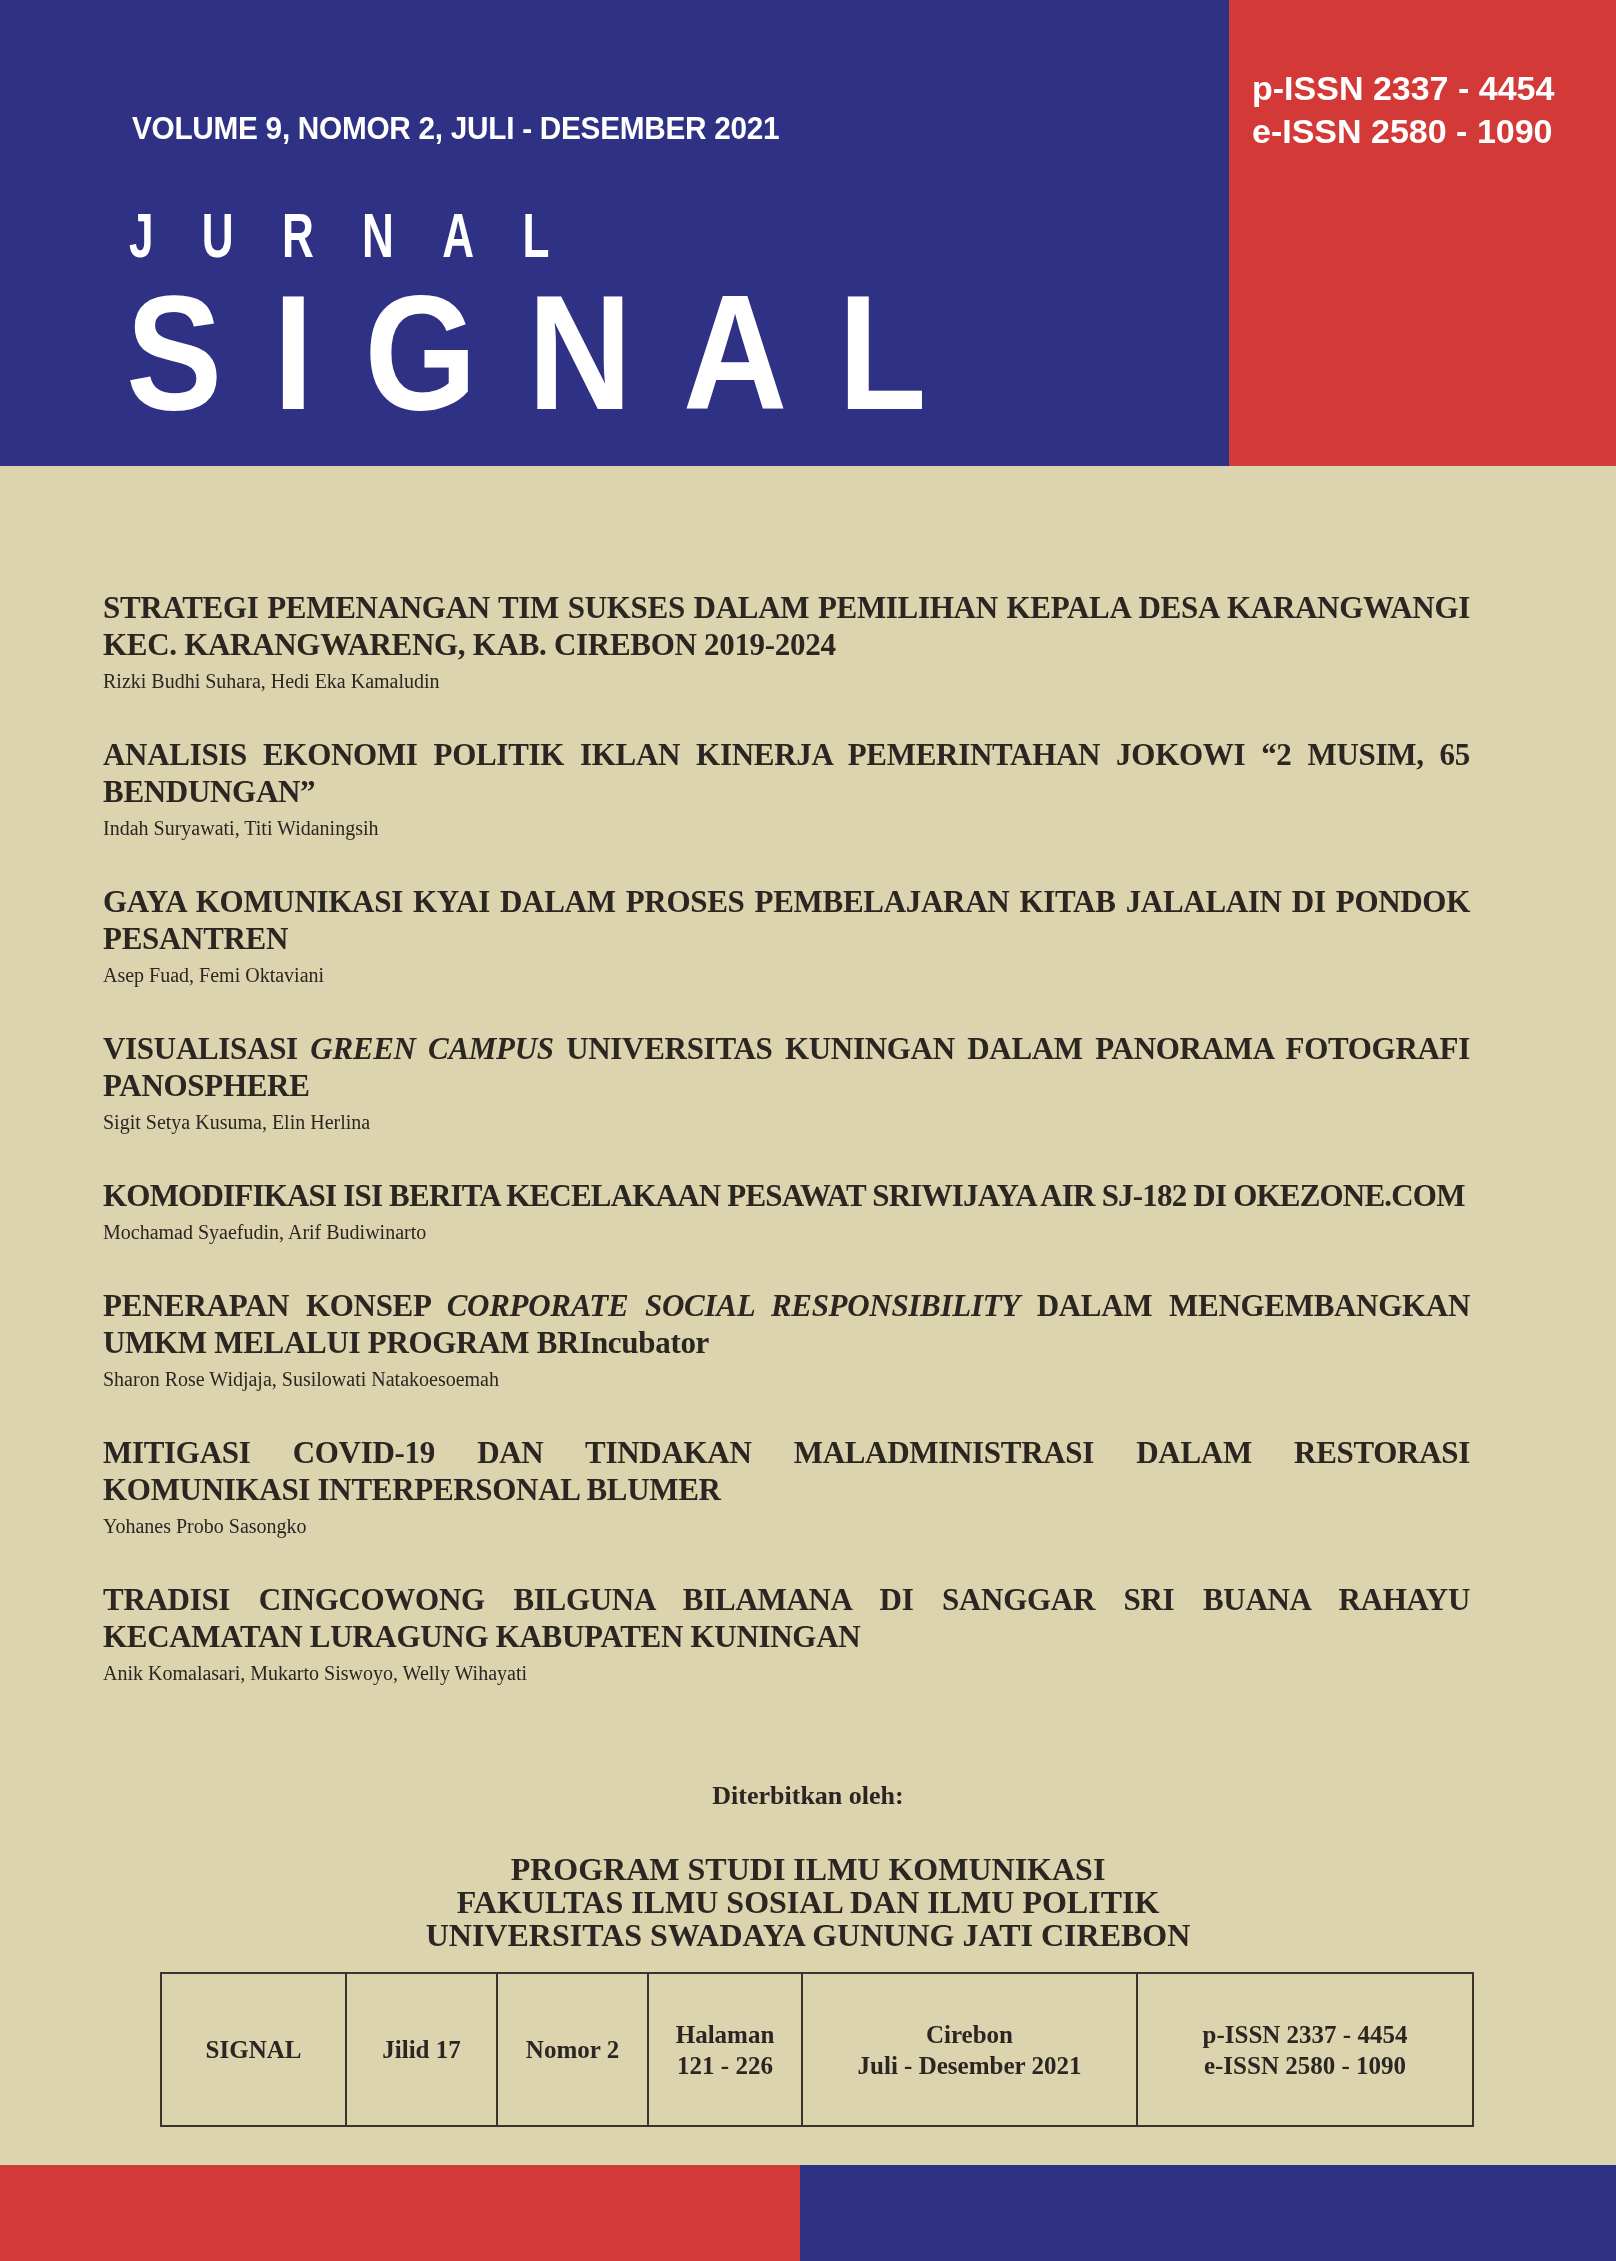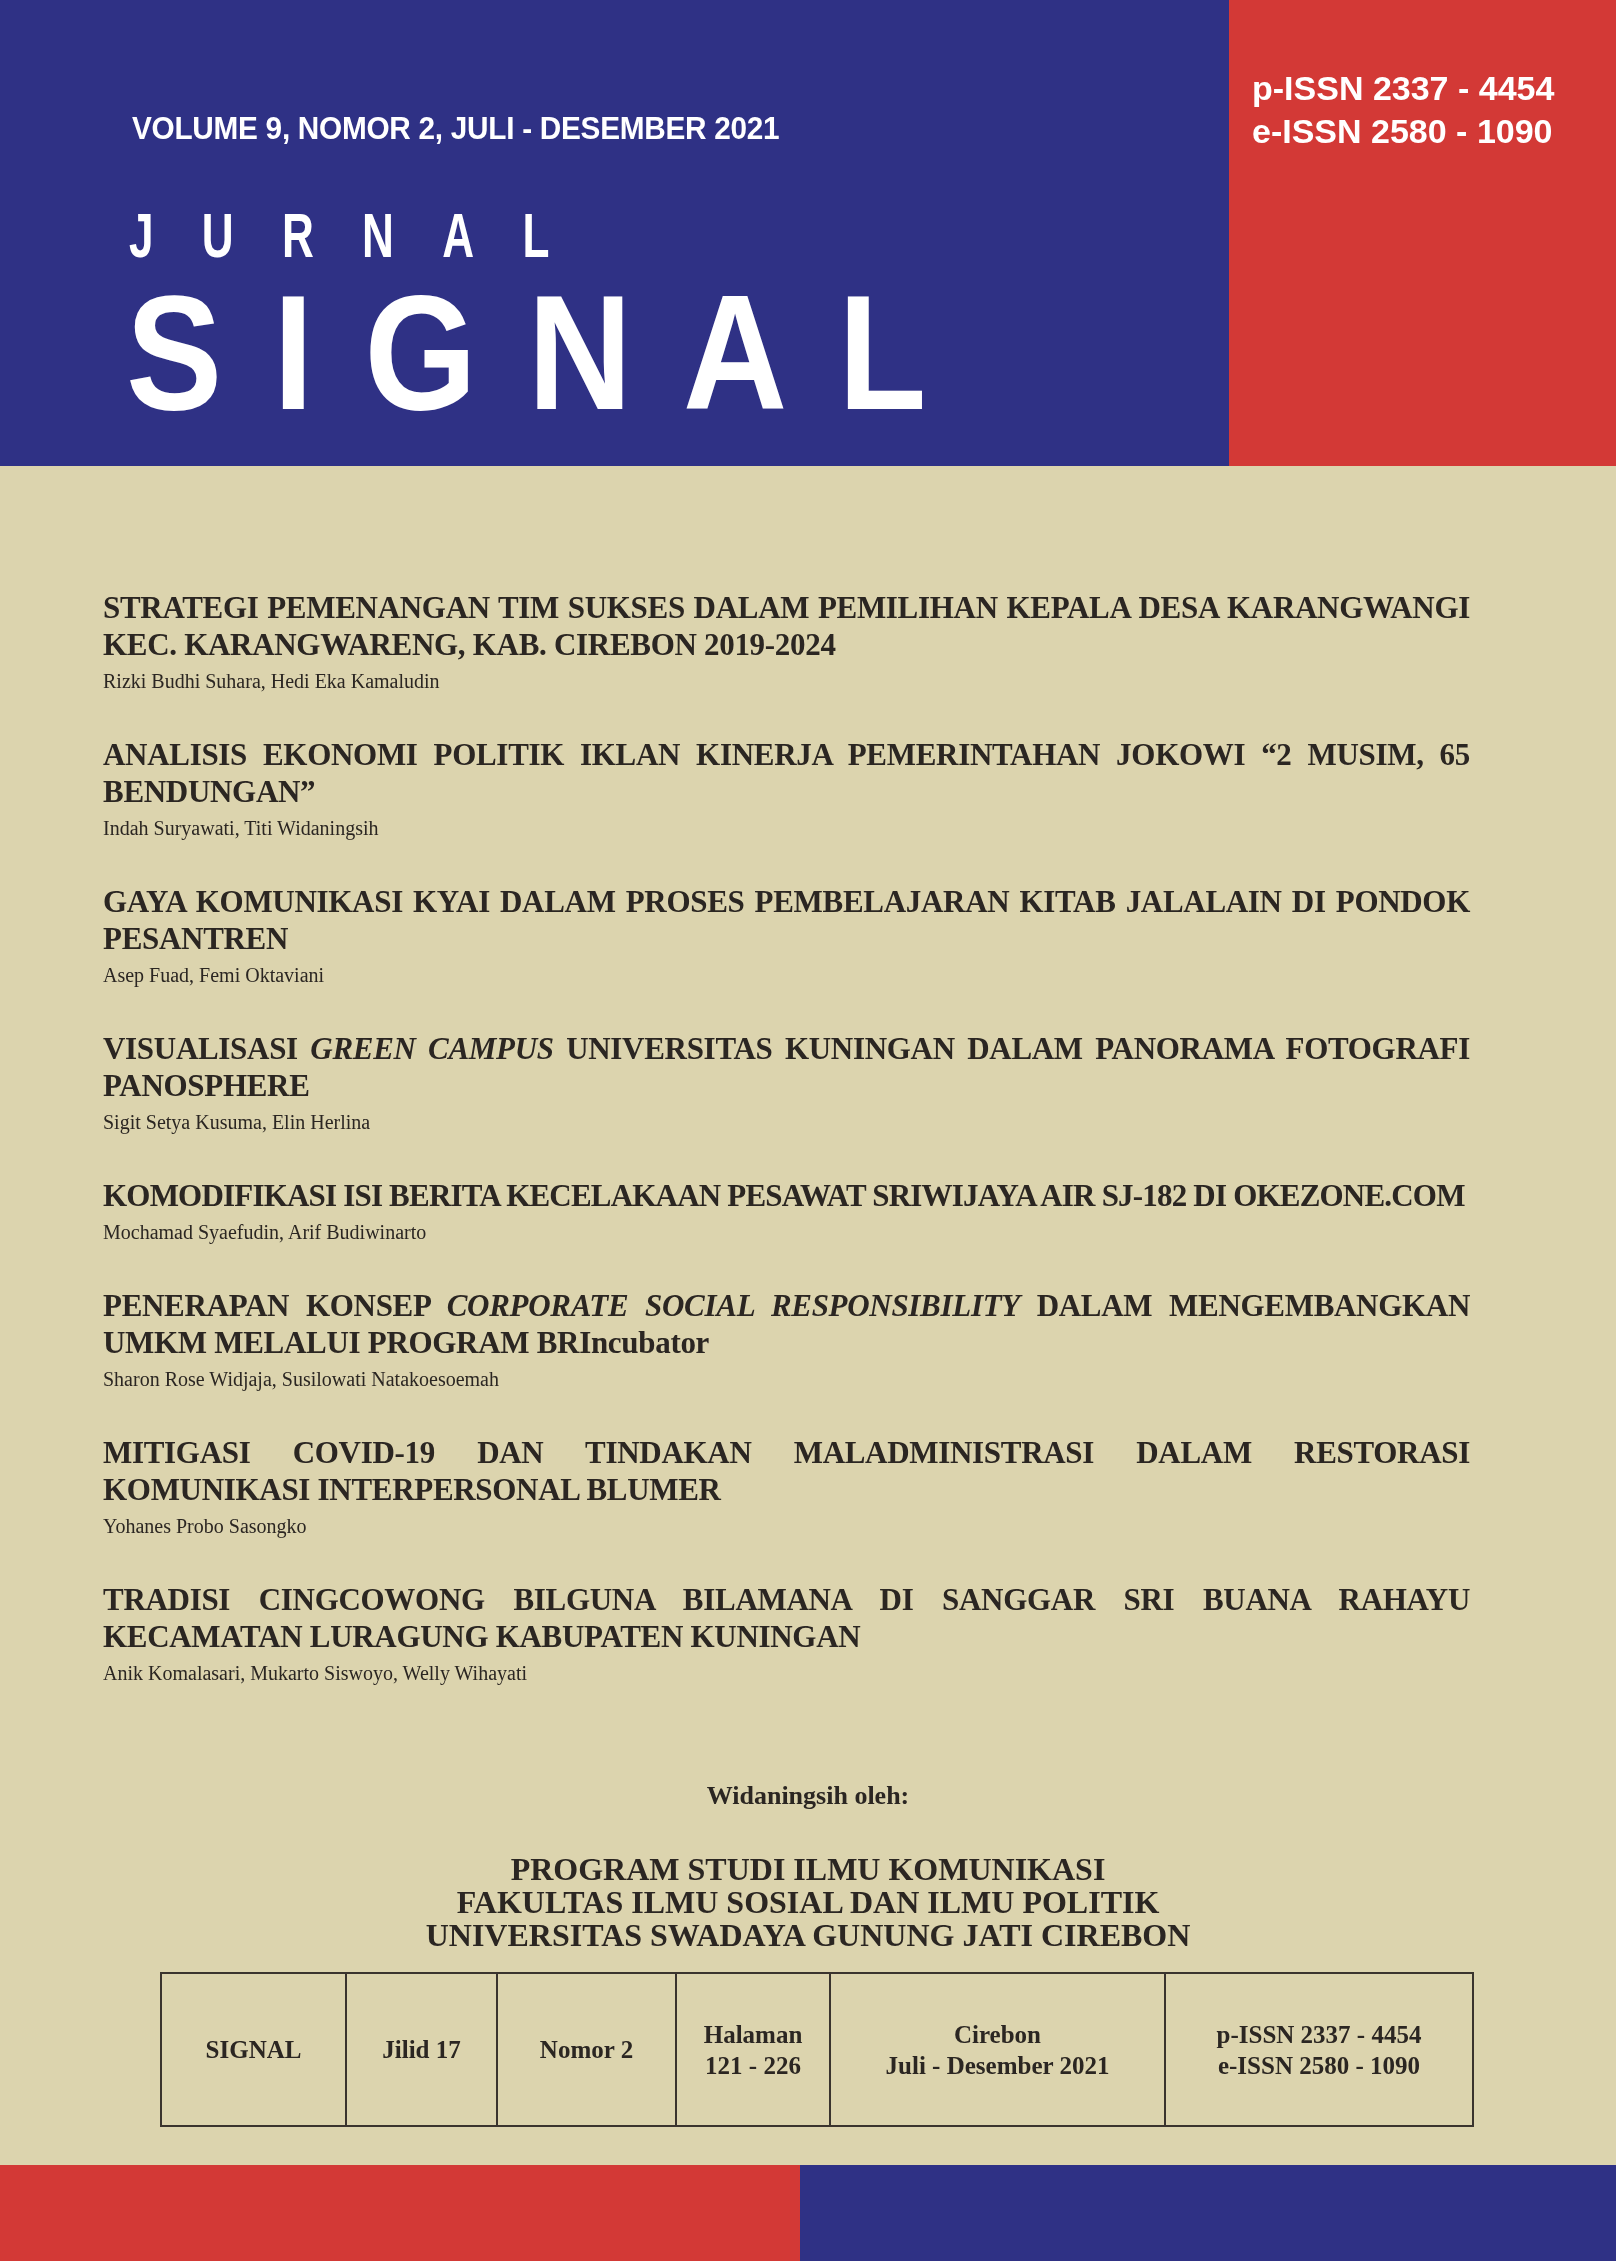--- a/index.html
+++ b/index.html
@@ -110,35 +110,35 @@
   <div class="article">
     <div class="article-title">MITIGASI COVID-19 DAN TINDAKAN MALADMINISTRASI DALAM RESTORASI KOMUNIKASI INTERPERSONAL BLUMER</div>
     <div class="article-authors">Yohanes Probo Sasongko</div>
   </div>
   <div class="article">
     <div class="article-title">TRADISI CINGCOWONG BILGUNA BILAMANA DI SANGGAR SRI BUANA RAHAYU KECAMATAN LURAGUNG KABUPATEN KUNINGAN</div>
     <div class="article-authors">Anik Komalasari, Mukarto Siswoyo, Welly Wihayati</div>
   </div>
 </div>
 
-<div class="publisher pub-label">Widaningsih oleh:</div>
+<div class="publisher pub-label">Diterbitkan oleh:</div>
 <div class="publisher pub-org">
   <div>PROGRAM STUDI ILMU KOMUNIKASI</div>
   <div>FAKULTAS ILMU SOSIAL DAN ILMU POLITIK</div>
   <div>UNIVERSITAS SWADAYA GUNUNG JATI CIREBON</div>
 </div>
 
 <div class="info-table">
   <div class="cell" style="width:185px;">
     <div>SIGNAL</div>
   </div>
   <div class="cell" style="width:151px;">
     <div>Jilid 17</div>
   </div>
-  <div class="cell" style="width:179px;">
+  <div class="cell" style="width:151px;">
     <div>Nomor 2</div>
   </div>
   <div class="cell" style="width:154px;">
     <div>Halaman</div>
     <div>121 - 226</div>
   </div>
   <div class="cell" style="width:335px;">
     <div>Cirebon</div>
     <div>Juli - Desember 2021</div>
   </div>

